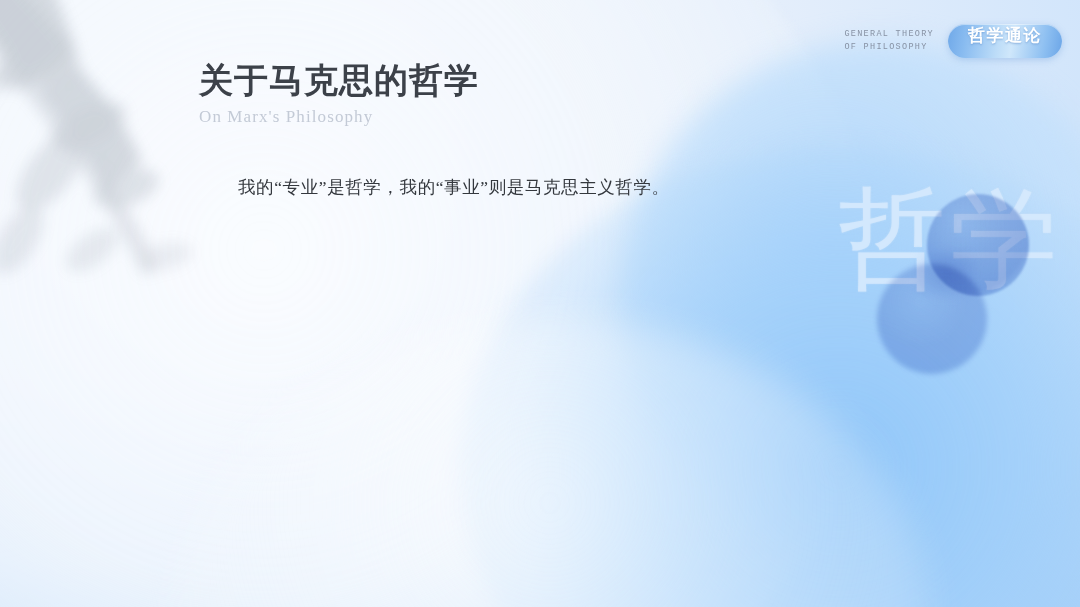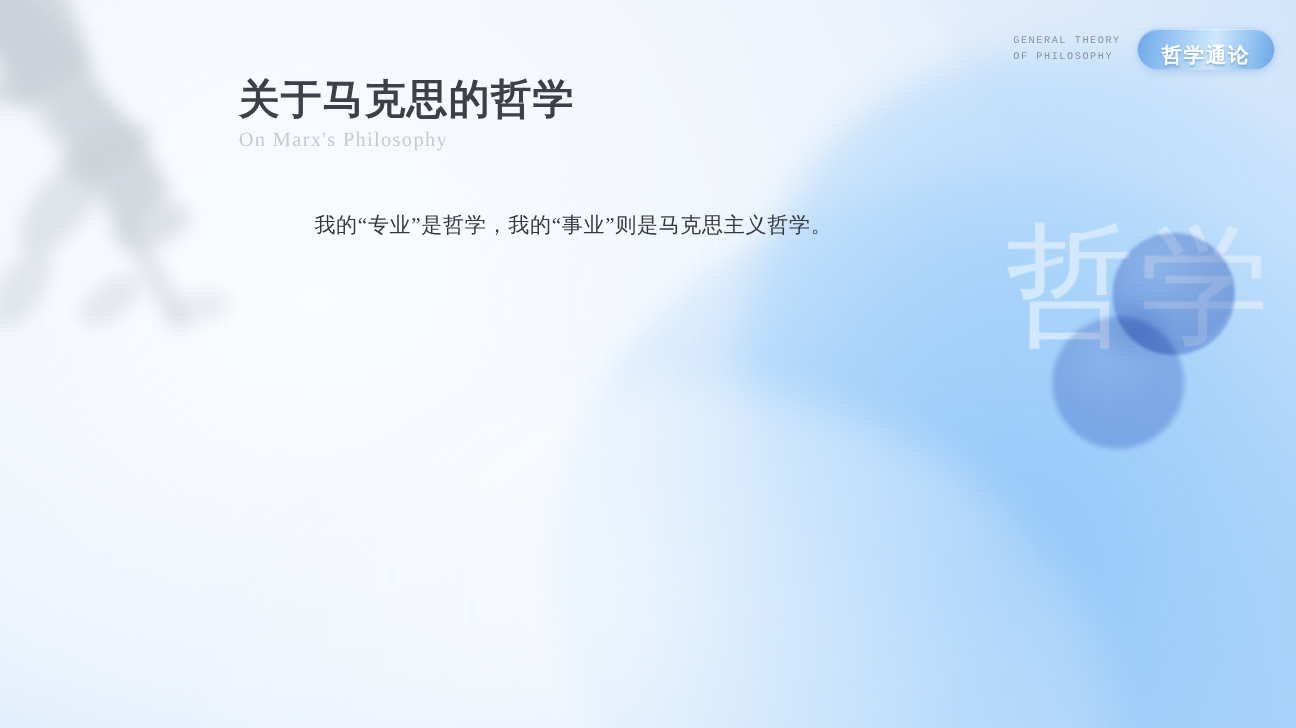--- a/index.html
+++ b/index.html
@@ -133,21 +133,21 @@
     line-height:1.5;
     letter-spacing:1.3px;
     color:#8792a4;
     text-align:left;
     white-space:nowrap;
   }
   .brand-pill {
     position:relative;
     height:34px;
     padding:0 20px;
-    display:flex; align-items:flex-end; justify-content:center;
+    display:flex; align-items:flex-start; justify-content:center;
     border-radius:17px;
     background:
       linear-gradient(100deg, #6fa8e8 0%, #88bbf0 16%, #bcdcf8 44%, #cfe7fb 56%, #8dbff1 84%, #6ba5e7 100%);
     box-shadow:0 2px 7px rgba(97,150,214,.35), inset 0 1px 0 rgba(255,255,255,.45);
   }
   .brand-pill-label {
     font-family:"Liberation Serif", serif;
     font-size:17px;
     font-weight:700;
     letter-spacing:1.5px;
@@ -155,21 +155,21 @@
     text-shadow:0 1px 2px rgba(84,133,196,.55);
     white-space:nowrap;
   }
 
   
   .title-block {
     position:absolute;
     left:199px; top:64px;
   }
   .title-cn {
-    font-family:Liberation Serif, serif;
+    font-family:Liberation Mono, monospace;
     font-size:34px;
     font-weight:700;
     letter-spacing:1px;
     color:#3c4149;
     line-height:1.15;
     white-space:nowrap;
   }
   .title-en {
     margin-top:4px;
     font-family:"Liberation Serif", serif;
@@ -189,21 +189,20 @@
   .para {
     font-family:"Liberation Serif", serif;
     font-size:17.5px;
     line-height:38px;
     letter-spacing:.6px;
     color:#34383e;
     text-align:justify;
     text-justify:inter-character;
     text-indent:2em;
     white-space:normal;
-    margin-left:24px;
   }
   .para + .para { margin-top:0; }
 </style>
 </head>
 <body>
 
 <div id="slide">
 
   <div class="bg-light-wash"></div>
   <div class="bg-bloom-r"></div>

